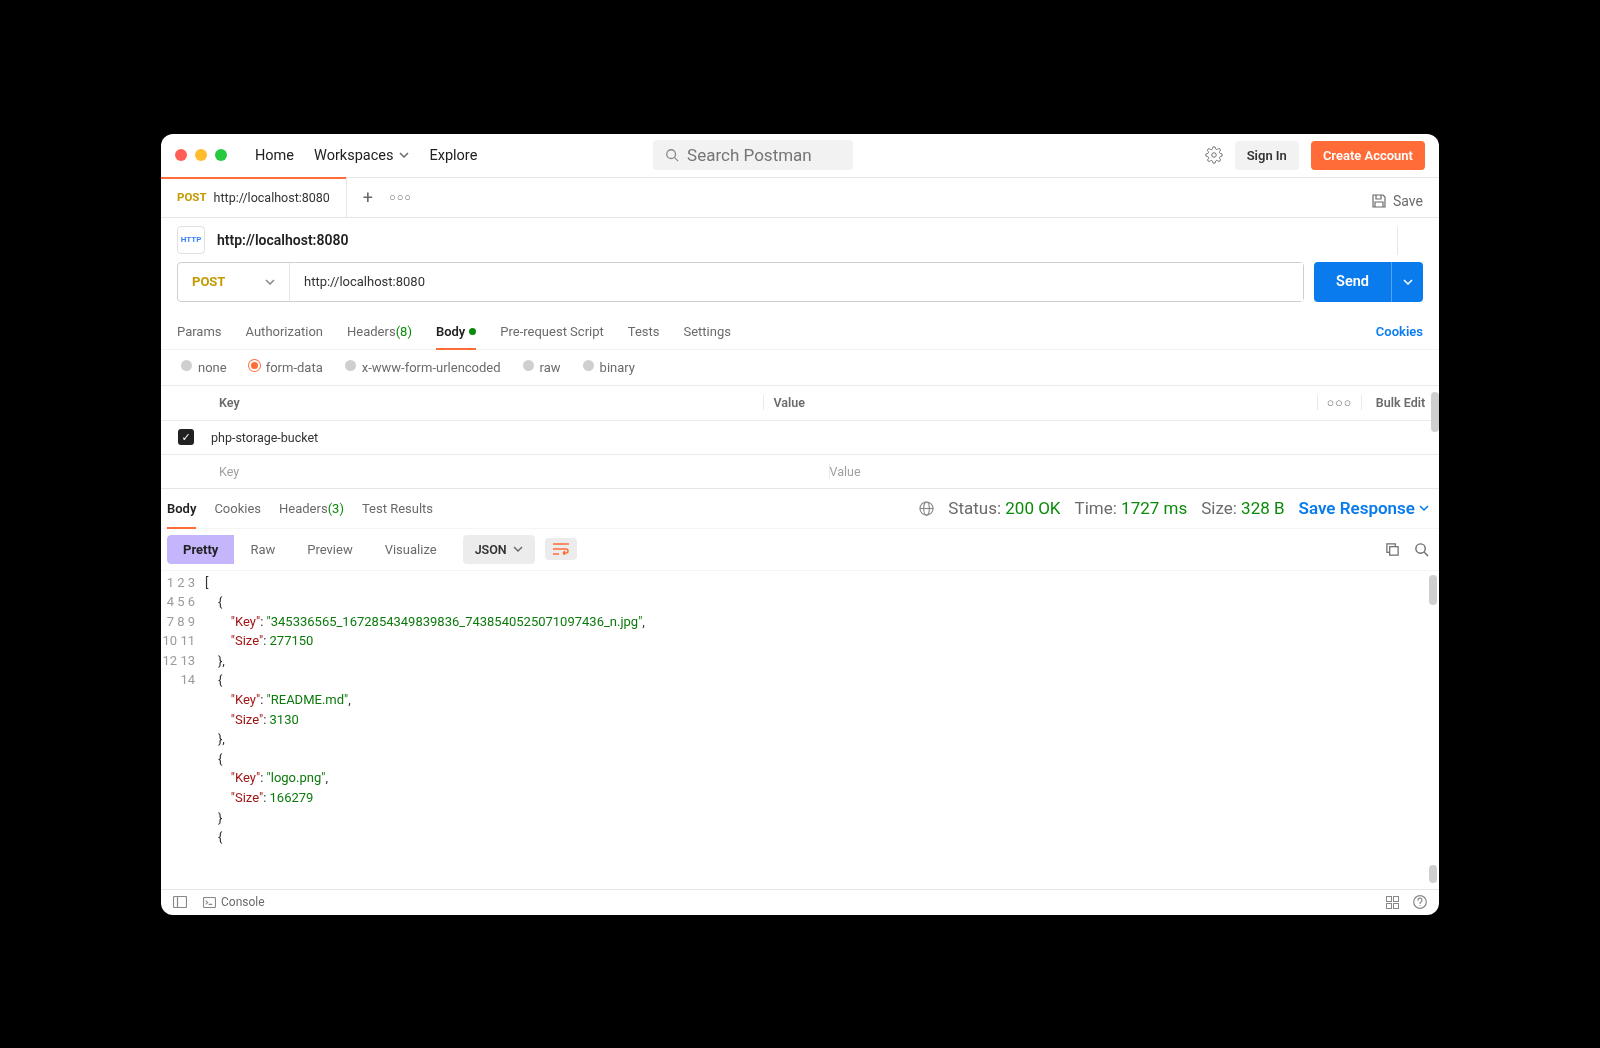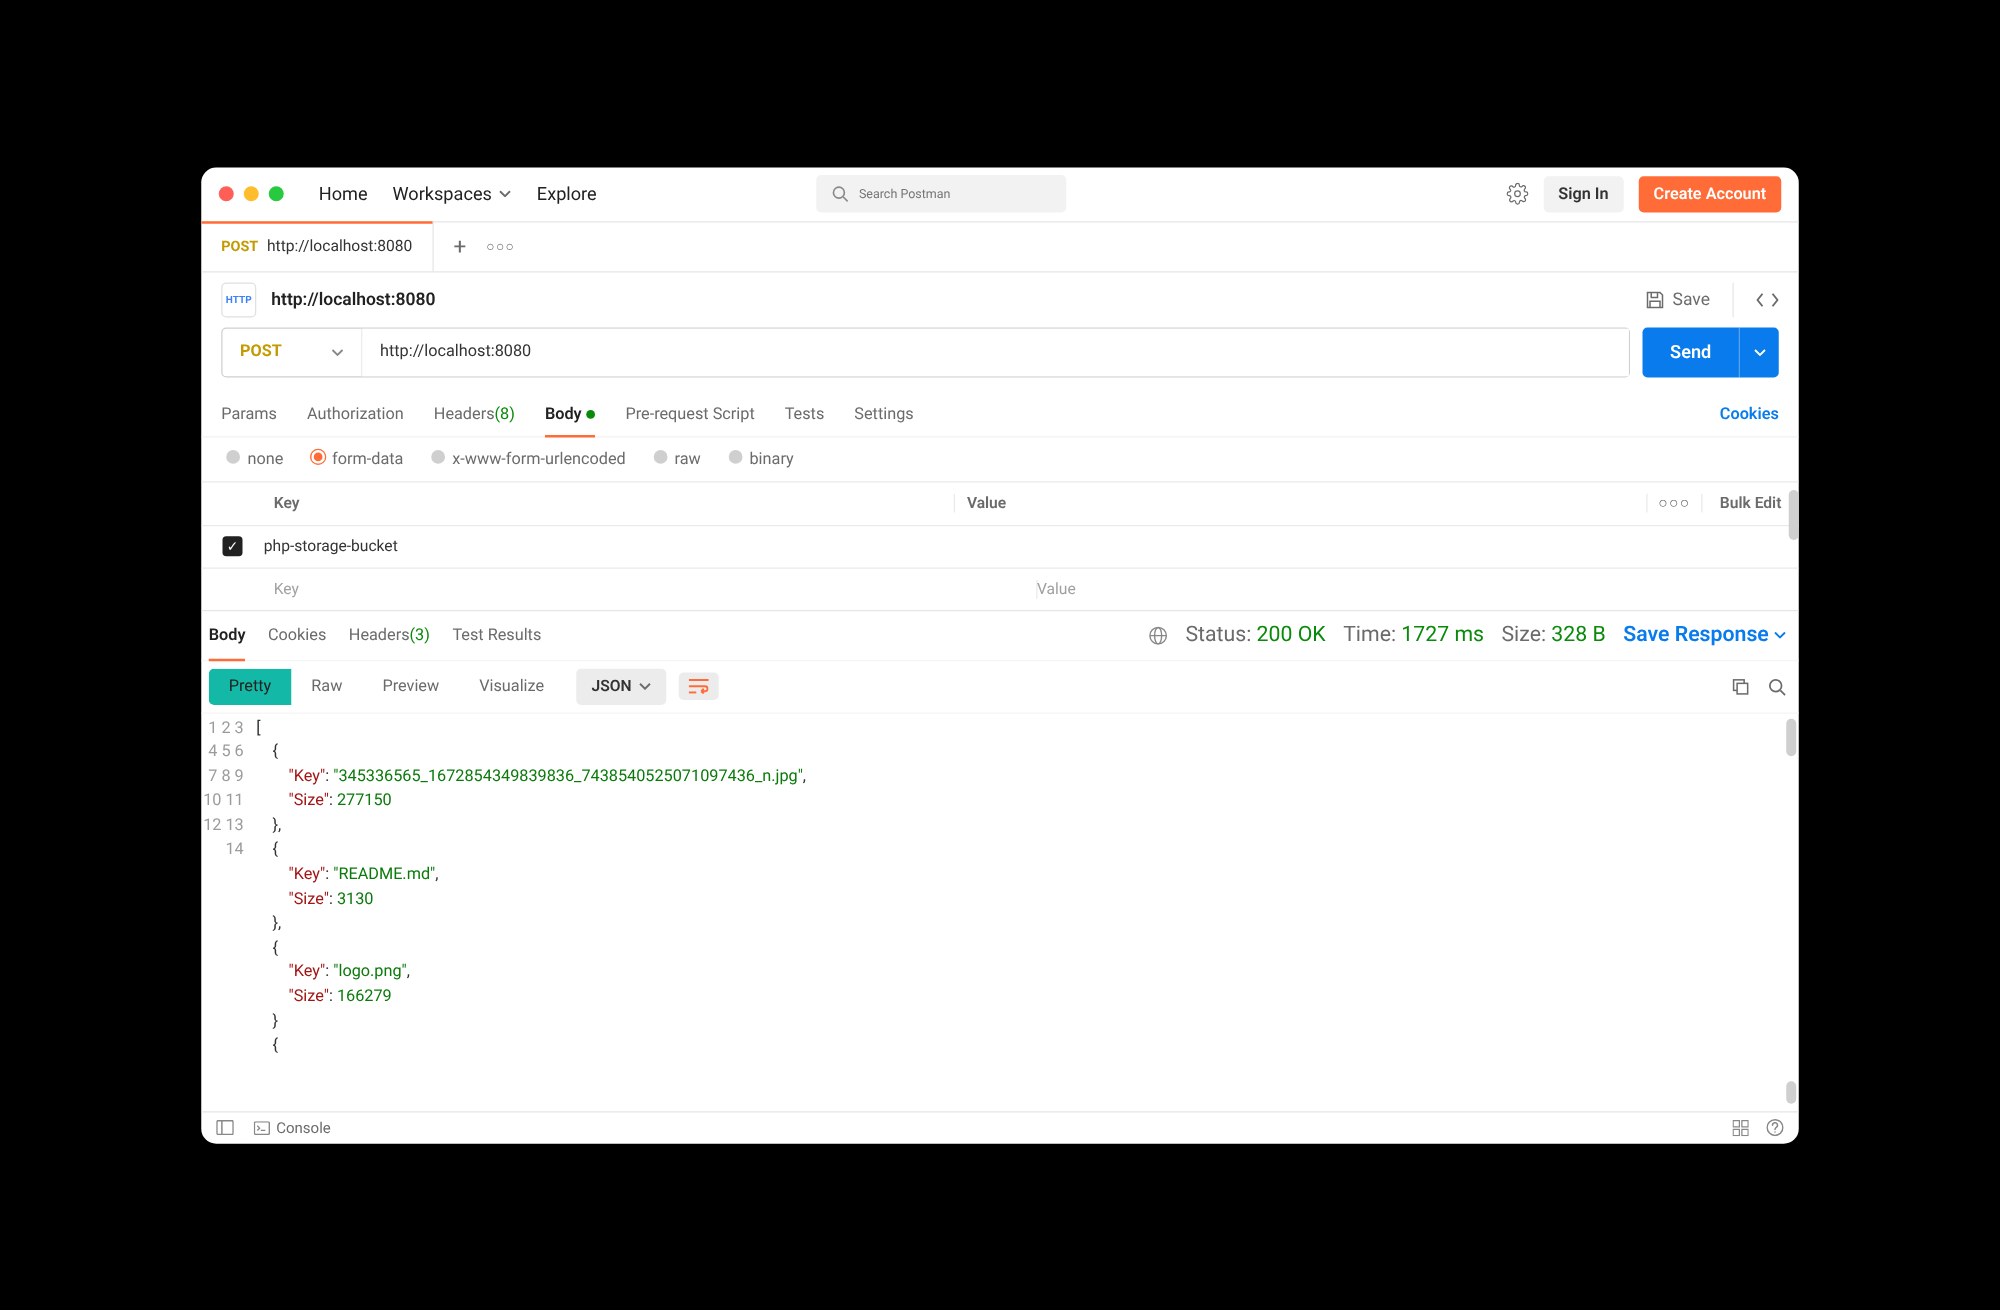--- a/index.html
+++ b/index.html
@@ -9,40 +9,40 @@
 
 .header { height: 44px; display: flex; align-items: center; padding: 0 14px; border-bottom: 1px solid #e6e6e6; }
 .traffic-lights { display: flex; gap: 8px; margin-right: 20px; }
 .traffic-light { width: 12px; height: 12px; border-radius: 50%; }
 .tl-red { background: #ff5f56; }
 .tl-yellow { background: #ffbd2e; }
 .tl-green { background: #27c93f; }
 .nav-links { display: flex; align-items: center; gap: 20px; margin-left: 8px; }
 .nav-link { color: #212121; font-size: 14.5px; cursor: pointer; display: flex; align-items: center; gap: 6px; }
 .search-box { margin-left: auto; margin-right: auto; background: #f2f2f2; border-radius: 4px; height: 30px; width: 200px; display: flex; align-items: center; padding: 0 12px; gap: 8px; }
-.search-box input { border: none; background: transparent; outline: none; font-size: 10px; width: 100%; color: #a16207; }
+.search-box input { border: none; background: transparent; outline: none; font-size: 17px; width: 100%; color: #a16207; }
 .header-right { display: flex; align-items: center; gap: 12px; margin-left: auto; }
 .btn-signin { background: #f2f2f2; border: none; padding: 7px 12px; border-radius: 4px; font-size: 13px; color: #333; font-weight: 600; cursor: pointer; }
 .btn-create { background: #ff6c37; color: #fff; border: none; padding: 7px 12px; border-radius: 4px; font-size: 13px; font-weight: 600; cursor: pointer; }
 
 
 .tab-strip { height: 40px; display: flex; align-items: stretch; border-bottom: 1px solid #e6e6e6; }
 .tab { display: flex; align-items: center; padding: 0 16px; border-right: 1px solid #e6e6e6; font-size: 12.5px; cursor: pointer; position: relative; }
 .tab.active::before { content: ''; position: absolute; top: -1px; left: 0; right: 0; height: 2px; background: #ff6c37; }
 .tab-method { color: #c39a00; font-weight: 700; margin-right: 7px; font-size: 11.5px; }
 .tab-url { color: #333; }
 .tab-actions { display: flex; align-items: center; gap: 16px; padding-left: 16px; }
 .tab-plus { font-size: 18px; color: #6b6b6b; cursor: pointer; }
 .tab-more { color: #6b6b6b; cursor: pointer; letter-spacing: 1px; font-size: 11px; }
 
 
 .title-row { height: 44px; display: flex; align-items: center; padding: 0 16px; gap: 12px; }
 .http-badge { width: 28px; height: 28px; border: 1px solid #e0e0e0; border-radius: 4px; display: flex; align-items: center; justify-content: center; font-size: 8px; color: #3b82f6; font-weight: 700; }
 .title-text { font-size: 14px; font-weight: 600; color: #212121; }
-.title-right { margin-left: auto; display: flex; align-items: center; gap: 18px; color: #6b6b6b; }
+.title-right { margin-left: auto; display: flex; align-items: center; gap: 18px; color: #6b6b6b; flex-direction: column; }
 .save-btn { display: flex; align-items: center; gap: 6px; cursor: pointer; font-size: 14px; }
 .sep-vert { width: 1px; height: 28px; background: #e6e6e6; }
 
 
 .url-bar { display: flex; align-items: stretch; padding: 0 16px; gap: 10px; }
 .url-input-group { flex: 1; display: flex; border: 1px solid #cfcfcf; border-radius: 4px; height: 40px; }
 .method-select { width: 112px; display: flex; align-items: center; justify-content: space-between; padding: 0 14px; font-size: 13px; font-weight: 700; color: #c39a00; cursor: pointer; border-right: 1px solid #e6e6e6; }
 .url-input { flex: 1; border: none; outline: none; padding: 0 14px; font-size: 13px; color: #333; }
 .send-btn { background: #097bed; color: #fff; border: none; border-radius: 4px; font-weight: 600; font-size: 14.5px; display: flex; align-items: stretch; cursor: pointer; }
 .send-btn-main { padding: 0 22px; display: flex; align-items: center; }
@@ -87,21 +87,21 @@
 .resp-tab.active::after { content: ''; position: absolute; bottom: -1px; left: 0; right: 0; height: 2px; background: #ff6c37; }
 .resp-meta { margin-left: auto; display: flex; align-items: center; gap: 14px; font-size: 17px; color: #6b6b6b; }
 .meta-green { color: #0a8a0a; }
 .save-resp { color: #097bed; font-weight: 600; cursor: pointer; display: flex; align-items: center; gap: 4px; }
 
 .view-options { display: flex; align-items: center; height: 42px; padding: 4px 10px 4px 6px; gap: 10px; border-bottom: 1px solid #f5f5f5; }
 .seg-group { display: flex; background: none; border-radius: 4px; overflow: hidden; }
 .seg-btn { padding: 7px 16px; font-size: 13px; color: #6b6b6b; cursor: pointer; }
 .seg-btn:first-child { border-radius: 4px 0 0 4px; }
 .seg-btn:last-child { border-radius: 0 4px 4px 0; }
-.seg-btn.active { background: #14b8a6; color: #212121; font-weight: 400; }
+.seg-btn.active { background: #c4b5fd; color: #212121; font-weight: 700; }
 .format-select { background: #ececec; padding: 7px 12px; border-radius: 4px; font-size: 12.5px; color: #333; font-weight: 600; cursor: pointer; display: flex; align-items: center; gap: 6px; }
 .wrap-btn { background: #ececec; padding: 5px 8px; border-radius: 4px; cursor: pointer; color: #ff6c37; font-size: 15px; }
 .view-right { margin-left: auto; display: flex; align-items: center; gap: 14px; color: #6b6b6b; }
 
 
 .code-area { flex: 1; display: flex; font-family: Menlo, Monaco, "Courier New", monospace; font-size: 13px; line-height: 19.6px; position: relative; overflow: hidden; }
 .gutter { width: 44px; text-align: right; padding-right: 10px; color: #9b9b9b; user-select: none; padding-top: 2px; }
 .code-lines { flex: 1; padding-top: 2px; white-space: pre; color: #333; }
 .tok-key { color: #a31515; }
 .tok-str { color: #0b7a0b; }

